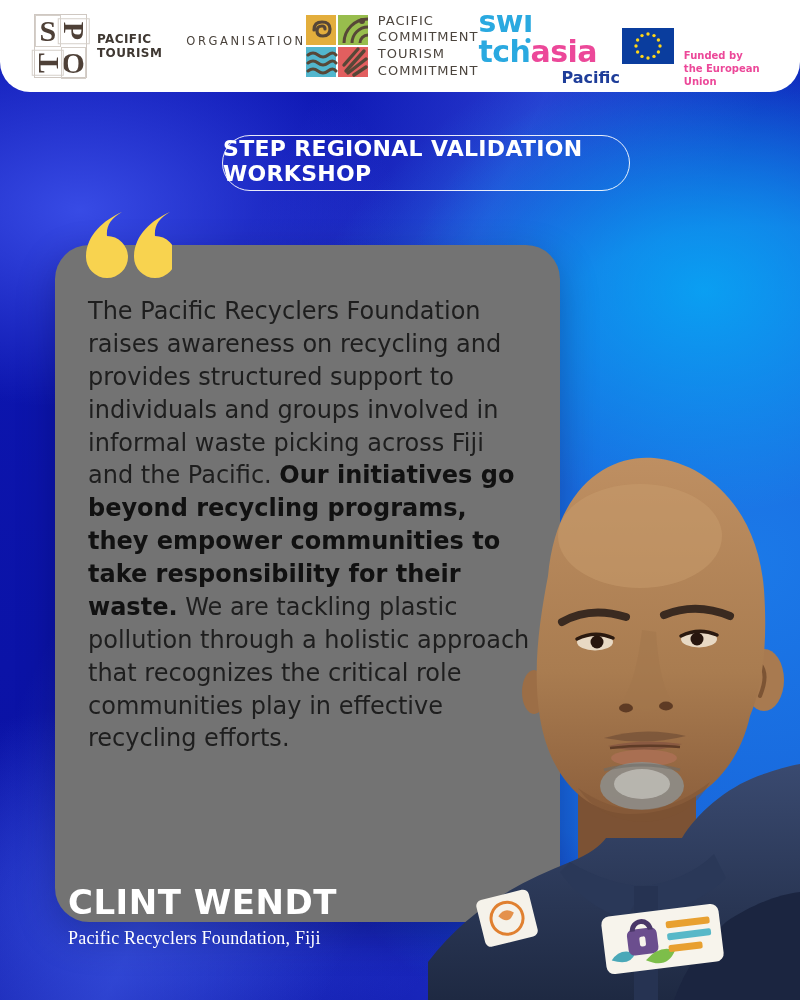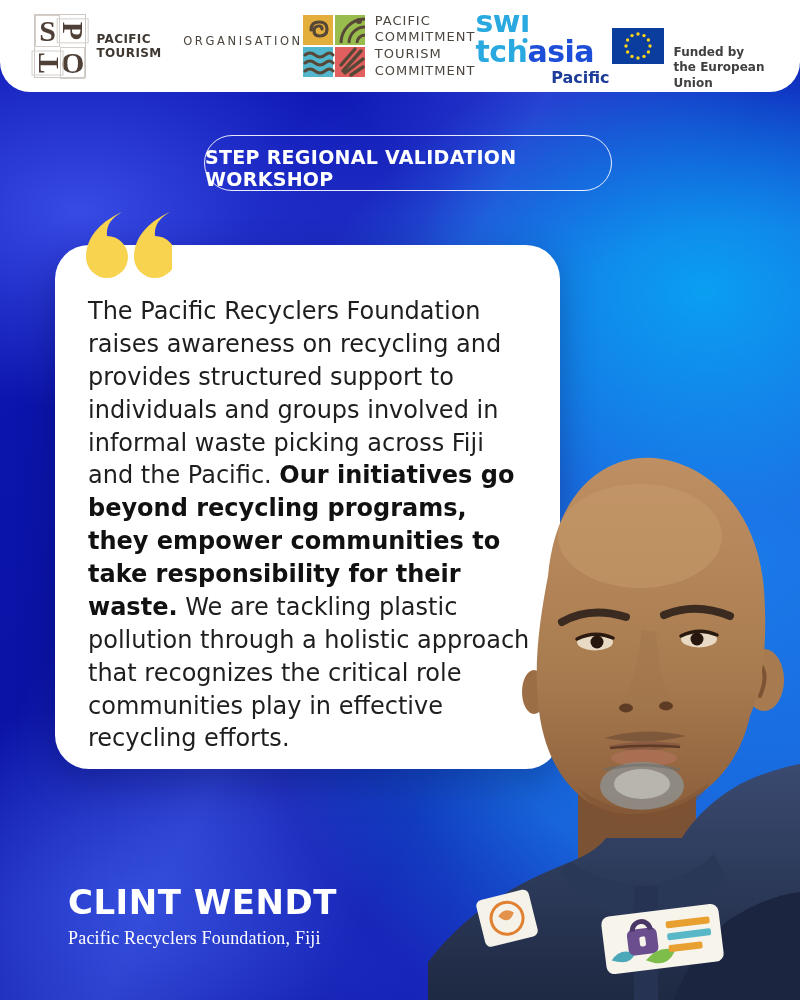--- a/index.html
+++ b/index.html
@@ -41,39 +41,39 @@
   }
   .rot90{transform:rotate(90deg);} .rotm90{transform:rotate(-90deg);}
   .spto-text{display:flex;flex-direction:row;justify-content:center;}
   .spto-l1{font-size:12px;font-weight:700;color:#3f3832;letter-spacing:0.4px;}
   .spto-l2{font-size:11.5px;font-weight:400;color:#4a433c;letter-spacing:2.6px;margin-top:2px;margin-left:10px;}
   
   .pstc-text{font-size:13px;color:#4c453e;letter-spacing:1px;line-height:1.28;font-weight:400;}
   
   .sa-wrap{display:flex;flex-direction:column;align-items:flex-end;line-height:1;}
   .sa-main{font-size:30px;font-weight:800;letter-spacing:-0.5px;}
-  .sa-cyan{color:#2AA9E0;} .sa-navy{color:#1d4ed8;}
+  .sa-cyan{color:#2AA9E0;} .sa-navy{color:#ec4899;}
   .sa-i{position:relative;display:inline-block;}
   .sa-i::after{content:"";position:absolute;left:50%;transform:translateX(-50%);bottom:-6px;
     width:5px;height:5px;border-radius:50%;background:#2AA9E0;}
   .sa-sub{font-size:16px;font-weight:800;color:#1E3D99;margin-top:3px;margin-right:2px;}
   
   .eu-flag{width:52px;height:36px;background:#0A3D9E;flex:0 0 auto;}
-  .eu-text{font-size:12px;font-weight:700;color:#404040;line-height:1.3;margin-top:44px;}
+  .eu-text{font-size:10px;font-weight:700;color:#ec4899;line-height:1.3;margin-top:44px;}
   
   .badge{
-    position:absolute;left:204px;top:135px;width:406px;height:54px;z-index:2;
+    position:absolute;left:222px;top:135px;width:406px;height:54px;z-index:2;
     border:1.5px solid rgba(255,255,255,0.9);border-radius:28px;
-    display:flex;align-items:flex-end;justify-content:center;
-    color:#ffffff;font-size:19px;font-weight:700;letter-spacing:0.3px;
+    display:flex;align-items:flex-start;justify-content:center;
+    color:#ffffff;font-size:22px;font-weight:700;letter-spacing:0.3px;
   }
   
   .card{
-    position:absolute;left:55px;top:245px;width:505px;height:524px;z-index:2;
-    background:#ffffff;border-radius:34px;
+    position:absolute;left:55px;top:245px;width:505px;height:677px;z-index:2;
+    background:#737373;border-radius:34px;
     box-shadow:0 14px 38px rgba(2,6,60,0.30);
   }
   .quote-text{
     position:absolute;left:33px;top:50px;width:447px;
     font-size:24px;line-height:1.37;color:#1e1e1e;
   }
   .quote-text b{font-weight:700;color:#111;}
   .qmarks{position:absolute;left:76px;top:211px;z-index:4;}
   
   .speaker-name{

